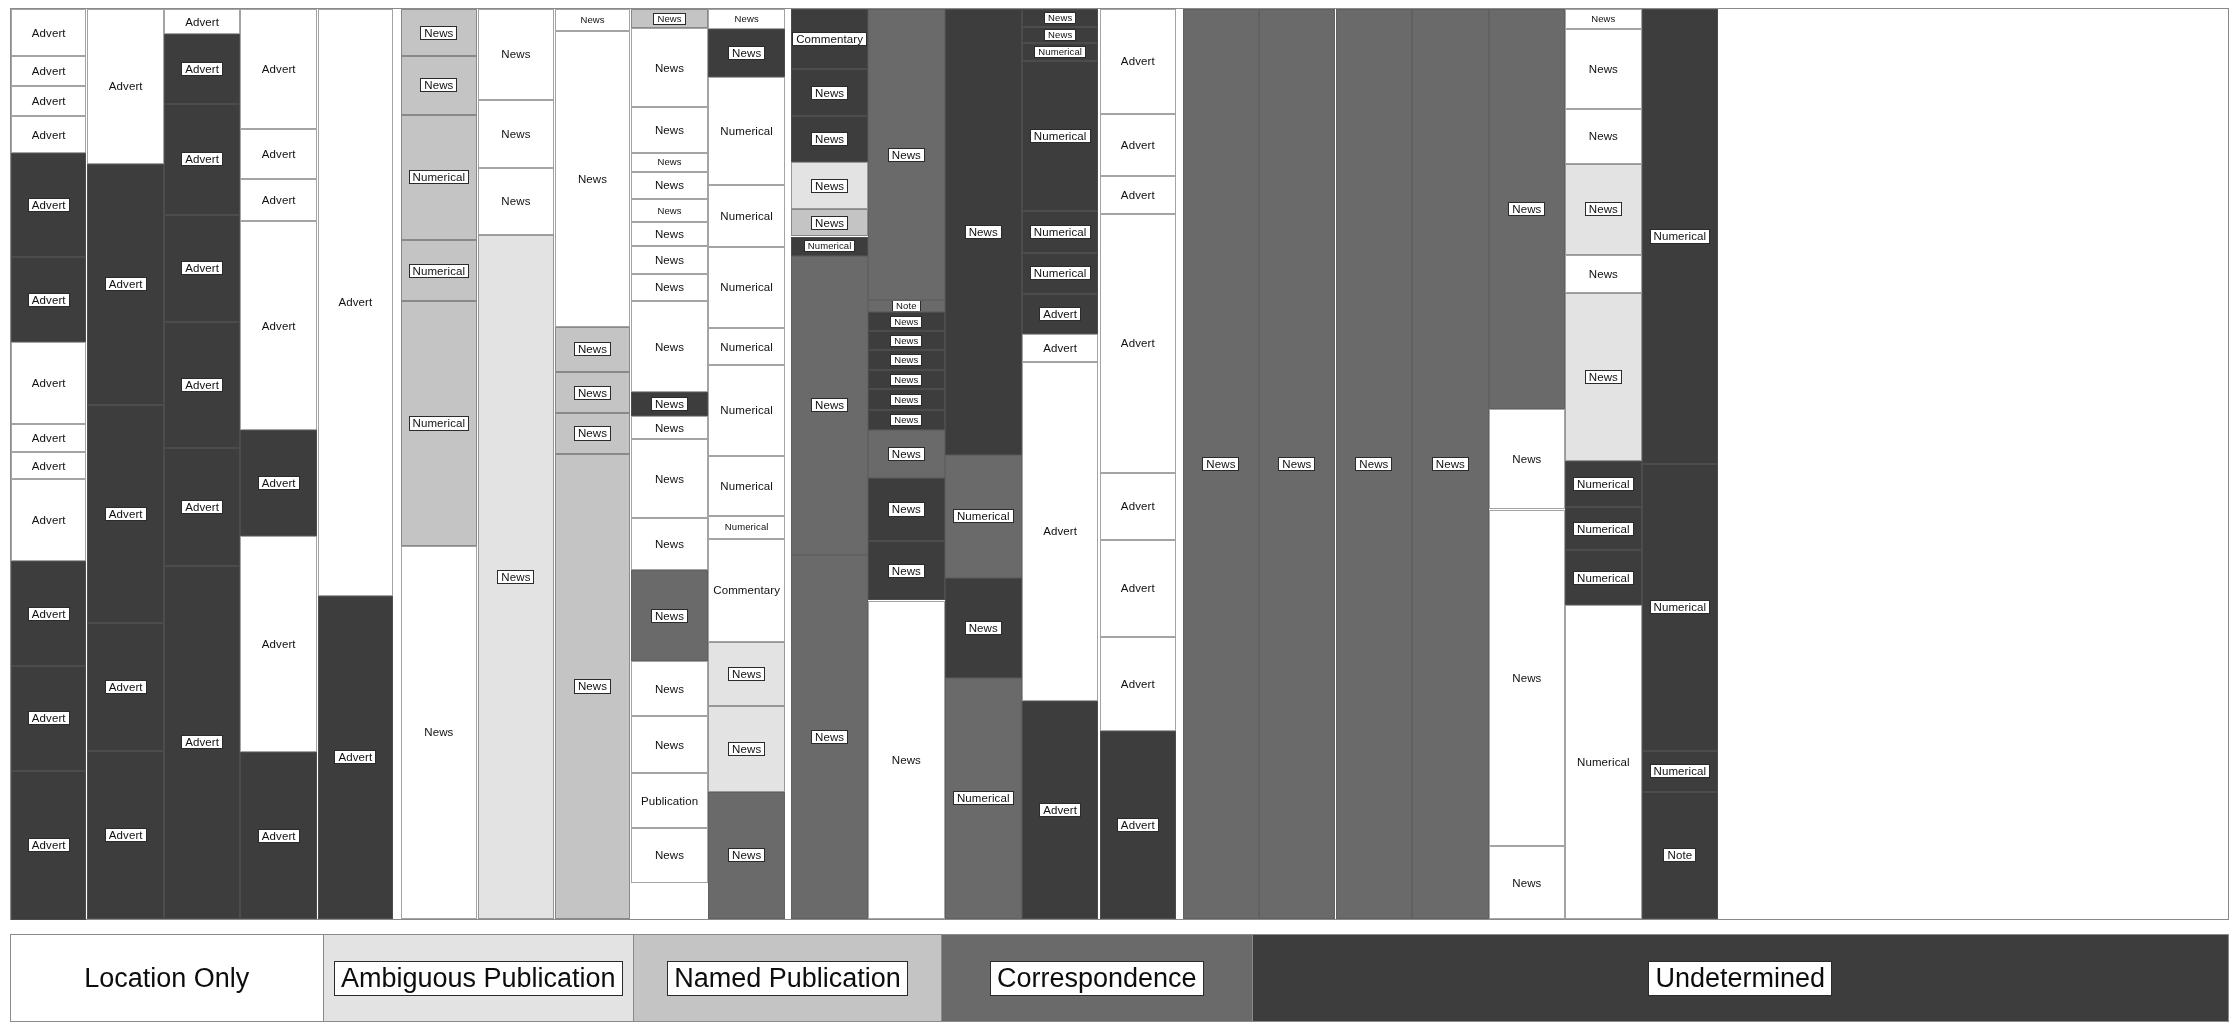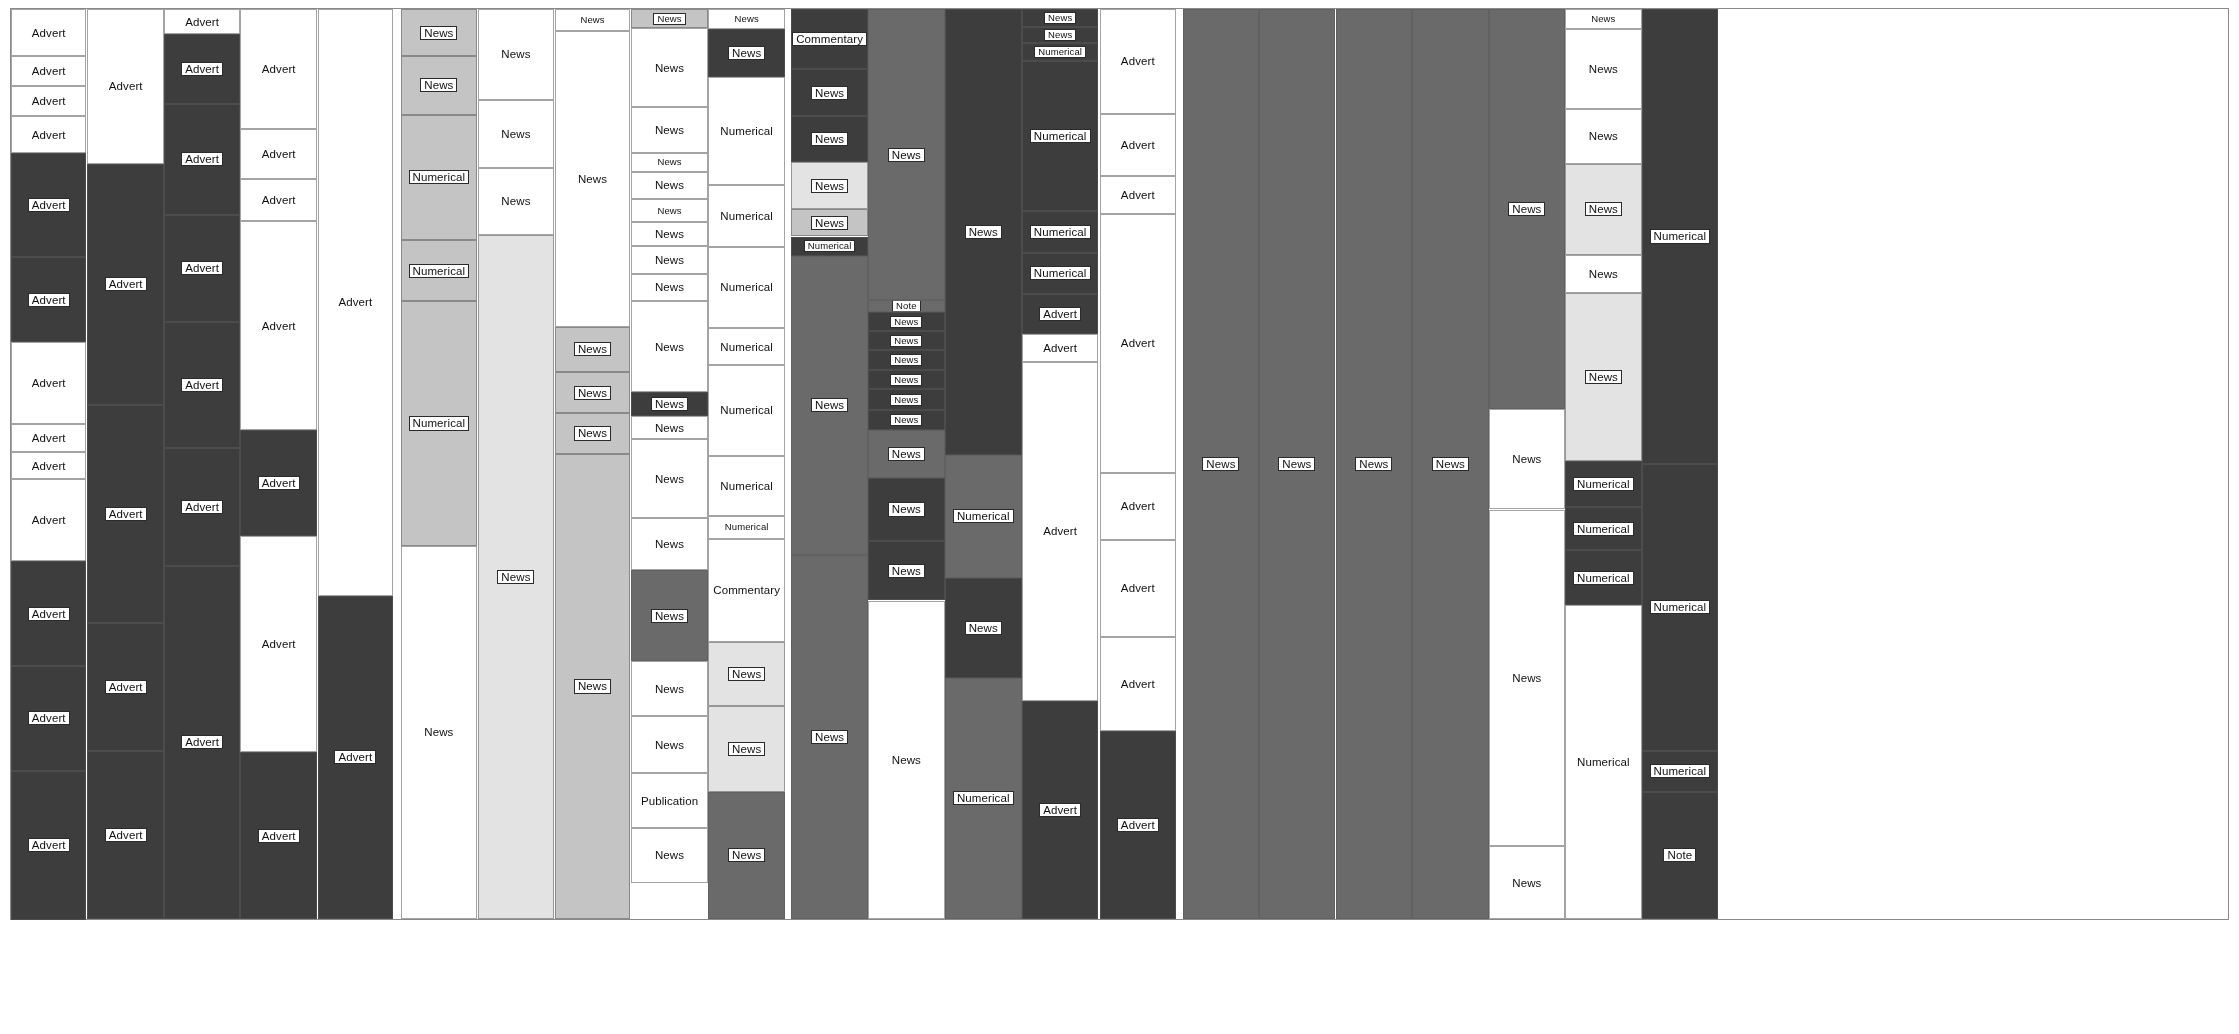--- a/index.html
+++ b/index.html
@@ -566,13 +566,30 @@
           <span class="lbl">Numerical</span>
         </div>
         <div class="cell chip" style="top: 81.5%; height: 4.5%; background: rgb(61, 61, 61);">
           <span class="lbl">Numerical</span>
         </div>
         <div class="cell chip" style="top: 86%; height: 14%; background: rgb(61, 61, 61);">
           <span class="lbl">Note</span>
         </div>
       </div>
     </div>
+  <div id="legend">
+      <div class="legend-cell" style="width: 14.1%; background: rgb(255, 255, 255);">
+        <span class="ltxt">Location Only</span>
+      </div>
+      <div class="legend-cell chip" style="width: 14%; background: rgb(227, 227, 227);">
+        <span class="ltxt">Ambiguous Publication</span>
+      </div>
+      <div class="legend-cell chip" style="width: 13.9%; background: rgb(196, 196, 196);">
+        <span class="ltxt">Named Publication</span>
+      </div>
+      <div class="legend-cell chip" style="width: 14%; background: rgb(106, 106, 106);">
+        <span class="ltxt">Correspondence</span>
+      </div>
+      <div class="legend-cell chip" style="width: 44%; background: rgb(61, 61, 61);">
+        <span class="ltxt">Undetermined</span>
+      </div>
+    </div>
 </div>
 
 </body></html>

